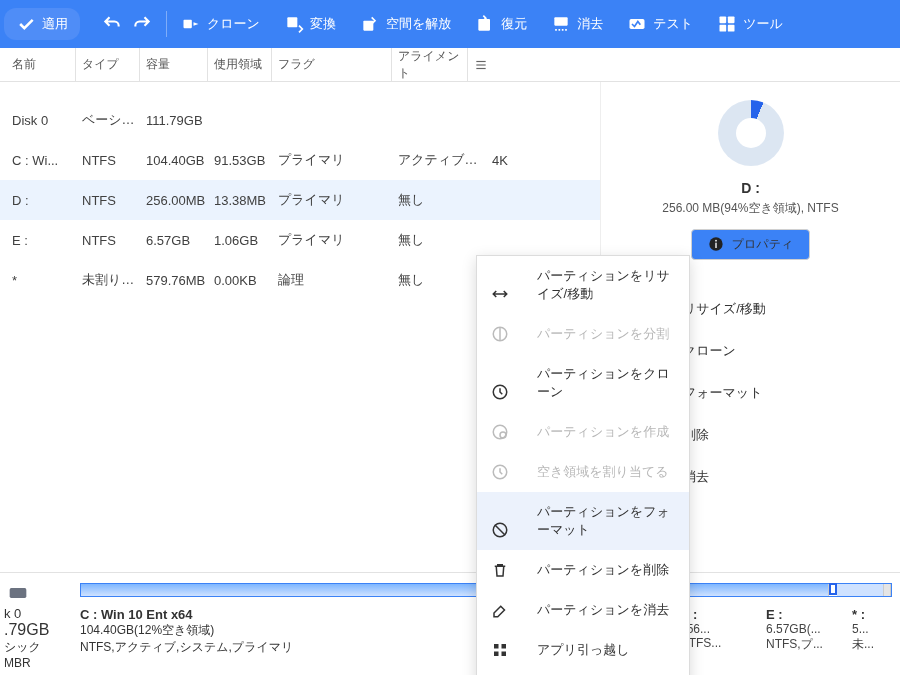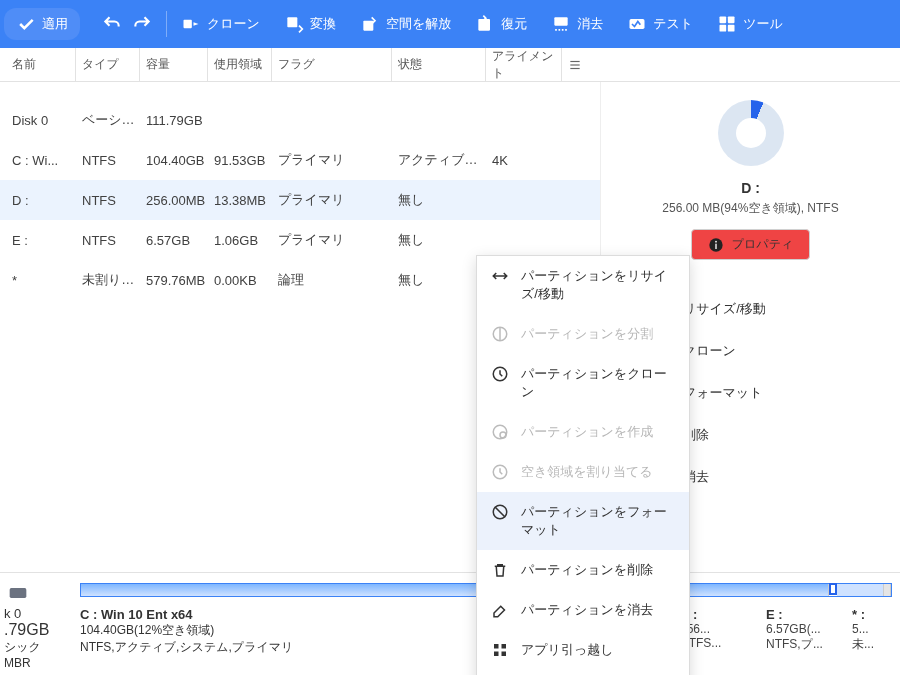--- a/index.html
+++ b/index.html
@@ -19,26 +19,26 @@
   .table-area { flex: 1; position: relative; }
   .row { display: flex; align-items: center; height: 40px; padding-left: 6px; font-size: 13px; color: #404040; }
   .row.sel { background: #ebf3fe; }
   .row .c { padding-left:6px; overflow:hidden; white-space:nowrap; text-overflow:ellipsis; }
 
   .side { width: 300px; border-left: 1px solid #eee; padding: 18px 14px 0; text-align: center; }
   .pie { width: 66px; height: 66px; margin: 0 auto 14px; border-radius: 50%; background: conic-gradient(#2563eb 0 22deg, #dce6f2 22deg 360deg); position: relative; }
   .pie::after { content:""; position:absolute; inset:18px; background:#fff; border-radius:50%; }
   .side h3 { font-size: 14px; font-weight: bold; margin-bottom:4px; }
   .side .sub { font-size: 12px; color: #555; margin-bottom: 12px; }
-  .prop-btn { display:inline-flex; align-items:center; gap:8px; padding:6px 16px; border:1px solid #d0d0d0; border-radius:4px; background:#ef4444; }
+  .prop-btn { display:inline-flex; align-items:flex-start; gap:8px; padding:6px 16px; border:1px solid #d0d0d0; border-radius:4px; background:#3b82f6; }
   .side-ops { text-align:left; margin-top:28px; padding-left:28px; }
   .side-ops div { padding:12px 0; font-size:13px; }
 
   .context { position: absolute; left: 476px; top: 173px; width: 214px; background: #fff; border: 1px solid #dcdcdc; box-shadow: 0 4px 14px rgba(0,0,0,.15); z-index: 50; }
-  .ctx-item { display:flex; align-items:flex-start; gap:12px; padding:11px 14px; font-size:13px; color:#333; }
+  .ctx-item { display:flex; align-items:flex-end; gap:28px; padding:11px 14px; font-size:13px; color:#333; }
   .ctx-item.disabled { color:#b7b7b7; }
   .ctx-item.hover { background:#ecf2fc; }
   .ctx-icon { width:18px; height:18px; flex-shrink:0; }
 
   .bottom { height:103px; border-top:1px solid #e2e2e2; display:flex; padding:10px 0 0 0; gap:16px; }
   .bot-disk { width:64px; padding-left:4px; }
   .bot-bar { flex:1; padding-right:8px; }
   .bar-track { height:14px; border:1px solid #3b82f6; display:flex; margin-bottom:10px; }
   .bar-track .seg { height:100%; border-right:1px solid #ccc; }
   .bot-parts { display:flex; gap:22px; font-size:12px; }
@@ -131,23 +131,20 @@
     </div>
   <div class="col-cap">
       <span>容量</span>
     </div>
   <div class="col-used">
       <span>使用領域</span>
     </div>
   <div class="col-flag">
       <span>フラグ</span>
     </div>
-  <div class="col-state">
-      <span>状態</span>
-    </div>
   <div class="col-align">
       <span>アライメント</span>
     </div>
   <div class="col-gear">
     <svg width="14" height="14" viewBox="0 0 24 24" fill="none" stroke="#666" stroke-width="2">
         <line x1="4" y1="6" x2="20" y2="6"></line>
         <line x1="4" y1="12" x2="20" y2="12"></line>
         <line x1="4" y1="18" x2="20" y2="18"></line>
       </svg>
   </div>

